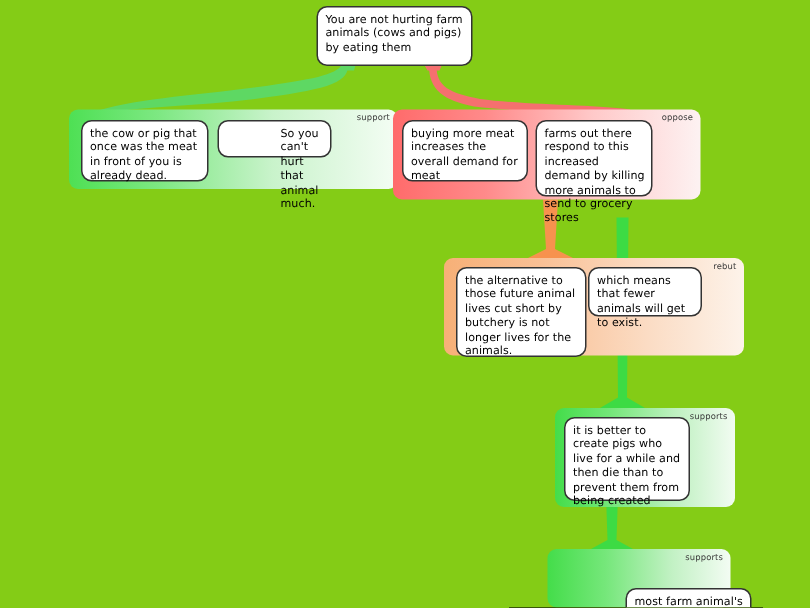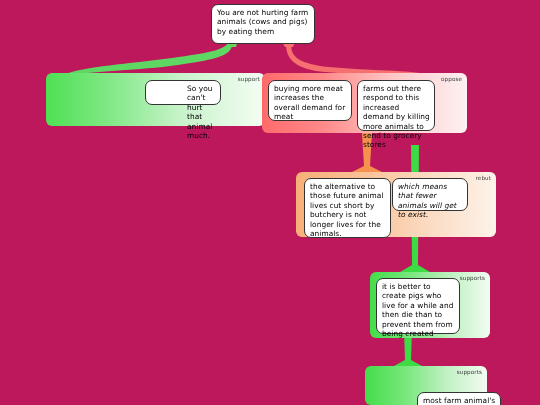--- a/index.html
+++ b/index.html
@@ -8,21 +8,21 @@
     padding: 0;
     background: #000000;
   }
   body {
     font-family: "DejaVu Sans", "Liberation Sans", sans-serif;
   }
   #canvas {
     position: relative;
     width: 540px;
     height: 405px;
-    background: #be185d;
+    background: #84cc16;
     overflow: hidden;
   }
   svg.links {
     position: absolute;
     left: 0;
     top: 0;
     width: 540px;
     height: 405px;
     pointer-events: none;
   }
@@ -90,41 +90,44 @@
     <path d="M 404 330 L 412 330 L 411 360 L 422 366 L 394 366 L 405 360 Z" fill="#3ddb44" stroke="none"></path>
   </svg>
 
   <div class="node" style="left:211px; top:4px; width:104px; height:40px;">
     <span>You are not hurting farm animals (cows and pigs) by eating them</span>
   </div>
 
   <div class="group g-support" style="left:46px; top:73px; width:219px; height:53px;">
     <span class="group-label">support</span>
   </div>
+  <div class="node" style="left:54px; top:80px; width:85px; height:41px;">
+    <span>the cow or pig that once was the meat in front of you is already dead.</span>
+  </div>
   <div class="node" style="left:145px; top:80px; width:76px; height:25px;padding-left:41px;">
     <span>So you can't hurt that animal much.</span>
   </div>
 
   <div class="group g-oppose" style="left:262px; top:73px; width:205px; height:60px;">
     <span class="group-label">oppose</span>
   </div>
   <div class="node" style="left:357px; top:80px; width:78px; height:51px;">
     <span>farms out there respond to this increased demand by killing more animals to send to grocery stores</span>
   </div>
   <div class="node" style="left:268px; top:80px; width:84px; height:41px;">
     <span>buying more meat increases the overall demand for meat</span>
   </div>
 
   <div class="group g-rebut" style="left:296px; top:172px; width:200px; height:65px;">
     <span class="group-label">rebut</span>
   </div>
   <div class="node" style="left:304px; top:178px; width:87px; height:60px;">
     <span>the alternative to those future animal lives cut short by butchery is not longer lives for the animals.</span>
   </div>
-  <div class="node" style="left:392px; top:178px; width:76px; height:33px;font-style:italic;">
+  <div class="node" style="left:392px; top:178px; width:76px; height:33px;">
     <span>which means that fewer animals will get to exist.</span>
   </div>
 
   <div class="group g-supports" style="left:370px; top:272px; width:120px; height:66px;">
     <span class="group-label">supports</span>
   </div>
   <div class="node" style="left:376px; top:278px; width:84px; height:56px;">
     <span>it is better to create pigs who live for a while and then die than to prevent them from being created</span>
   </div>
 

